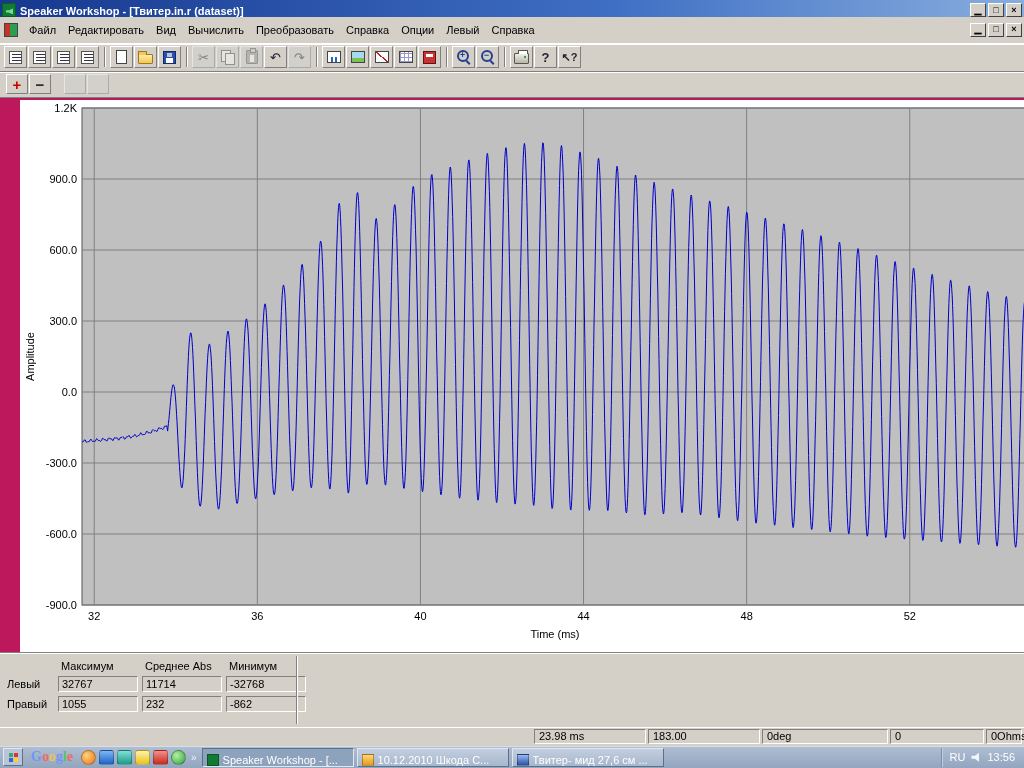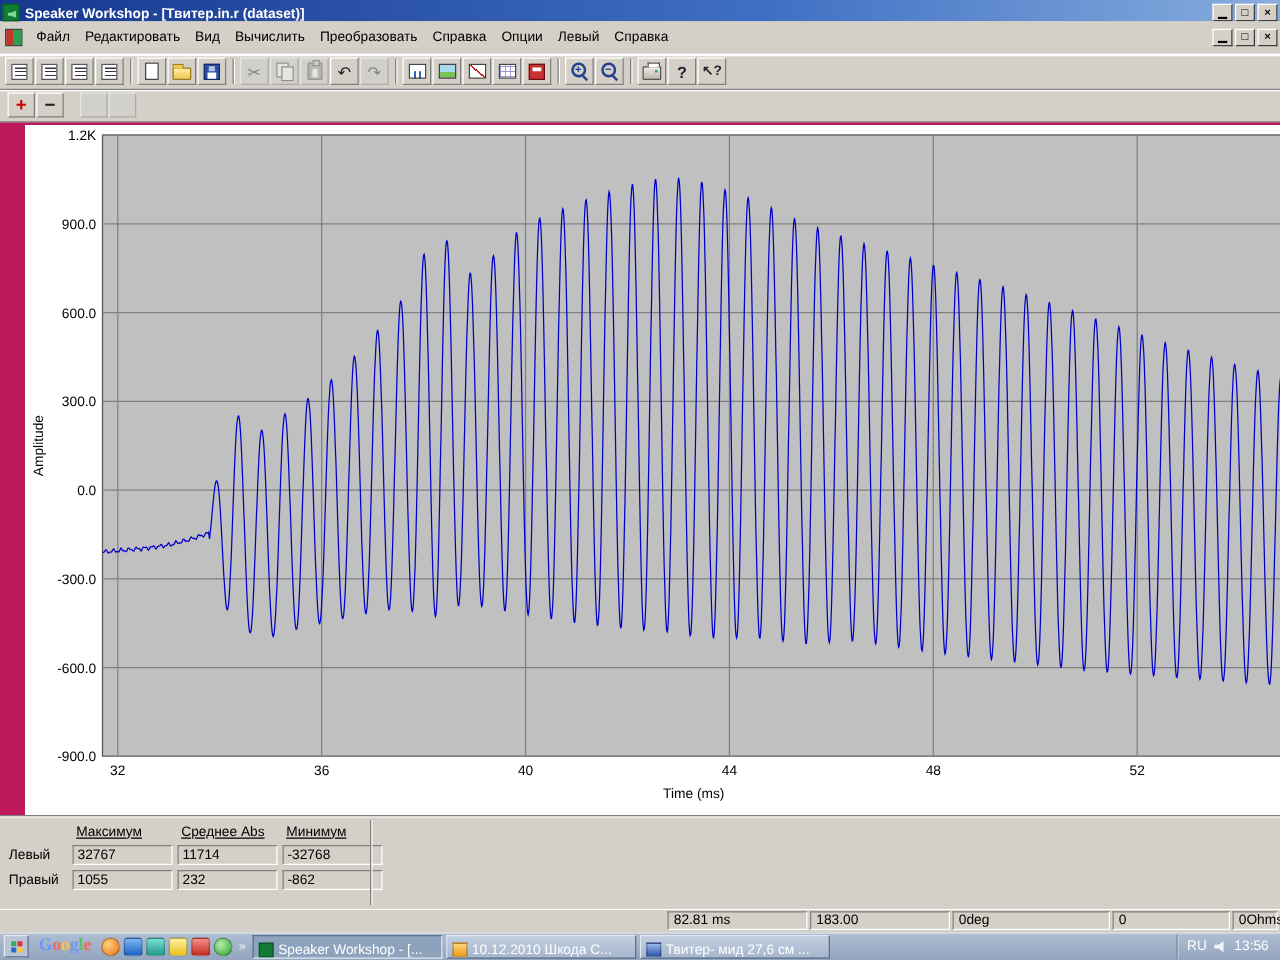--- a/index.html
+++ b/index.html
@@ -76,21 +76,21 @@
   .ic-mag::after  { content:""; position:absolute; left:11px; top:11px; width:5px; height:2px; background:#23418f; transform:rotate(45deg); transform-origin:0 0; }
   .mag-sign { position:absolute; left:3px; top:1px; width:8px; text-align:center; font-size:9px; font-weight:bold; color:#23418f; }
 
   
   .chart-wrap { height:554px; background:#be185d; padding:2px 4px 0 20px; }
   .chart-panel { width:1016px; height:552px; background:#fff; }
 
   
   .stats { height:78px; background:#d4d0c8; border-top:1px solid #808080; box-shadow:inset 0 1px 0 #fff; position:relative; font-size:11px; }
   .stats-table { display:grid; grid-template-columns:48px 80px 80px 80px; column-gap:4px; row-gap:4px; padding:7px 0 0 6px; align-items:center; }
-  .sh { padding-left:3px;text-decoration:underline; }
+  .sh { padding-left:3px; }
   .sl { padding-left:1px; }
   .sv { border:1px solid; border-color:#808080 #fff #fff #808080; padding:1px 3px; height:16px; background:#d4d0c8; }
   .stats-div { position:absolute; left:296px; top:3px; bottom:3px; width:2px; border-left:1px solid #808080; border-right:1px solid #fff; }
 
   
   .statusbar { height:19px; background:#d4d0c8; border-top:1px solid #fff; display:flex; align-items:center; gap:2px; padding:1px 2px; font-size:11px; }
   .sb-fill { flex:1; }
   .sb-panel { height:15px; border:1px solid; border-color:#808080 #fff #fff #808080; padding:0 4px; line-height:13px; background:#d4d0c8; }
   .w1{width:112px}.w2{width:112px}.w3{width:126px}.w4{width:94px}.w5{width:36px}
 
@@ -310,21 +310,21 @@
       <span class="sl">Правый</span>
       <span class="sv">1055</span>
       <span class="sv">232</span>
       <span class="sv">-862</span>
     </div>
     <div class="stats-div"></div>
   </div>
 
   <div class="statusbar">
     <div class="sb-fill"></div>
-    <div class="sb-panel w1">82.81 ms</div>
+    <div class="sb-panel w1">23.98 ms</div>
     <div class="sb-panel w2">183.00</div>
     <div class="sb-panel w3">0deg</div>
     <div class="sb-panel w4">0</div>
     <div class="sb-panel w5">0Ohms</div>
   </div>
 
   <div class="taskbar">
     <button class="tk-btn">
         <span class="grid4"></span>
       </button>

